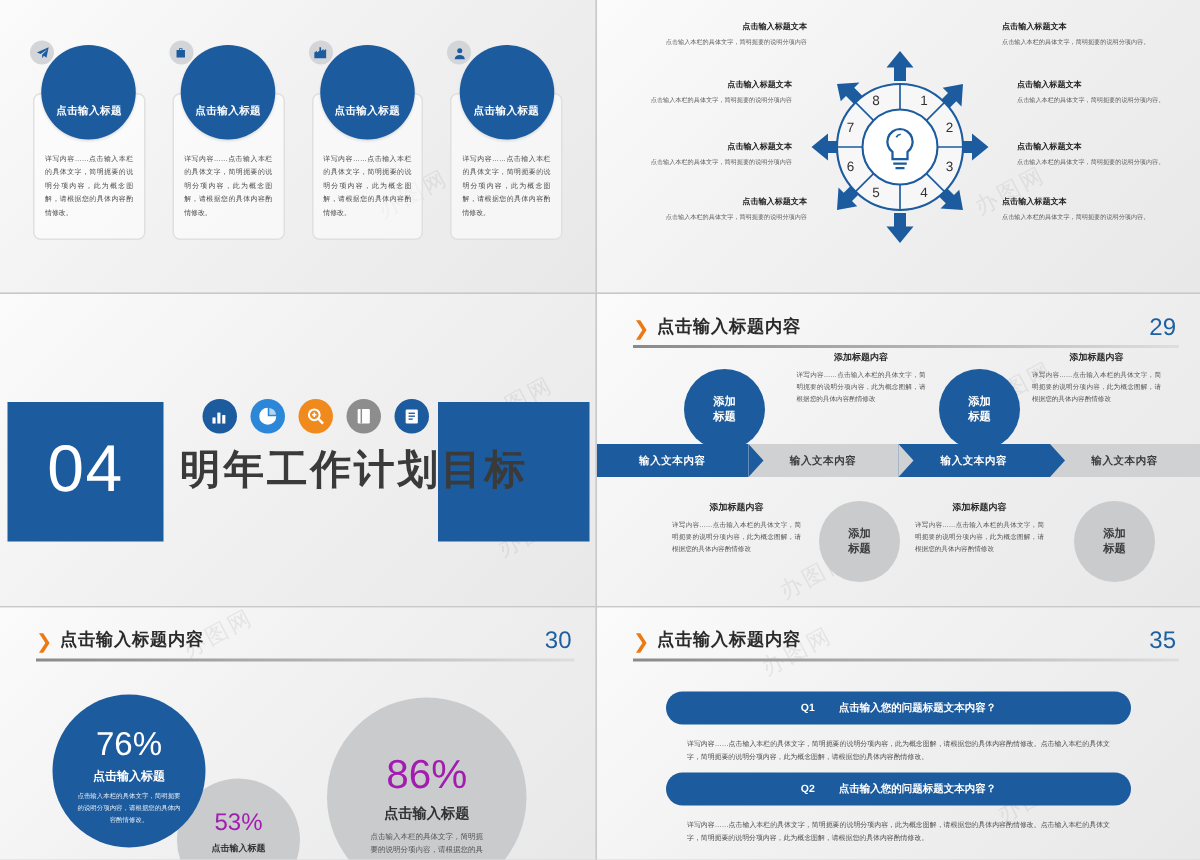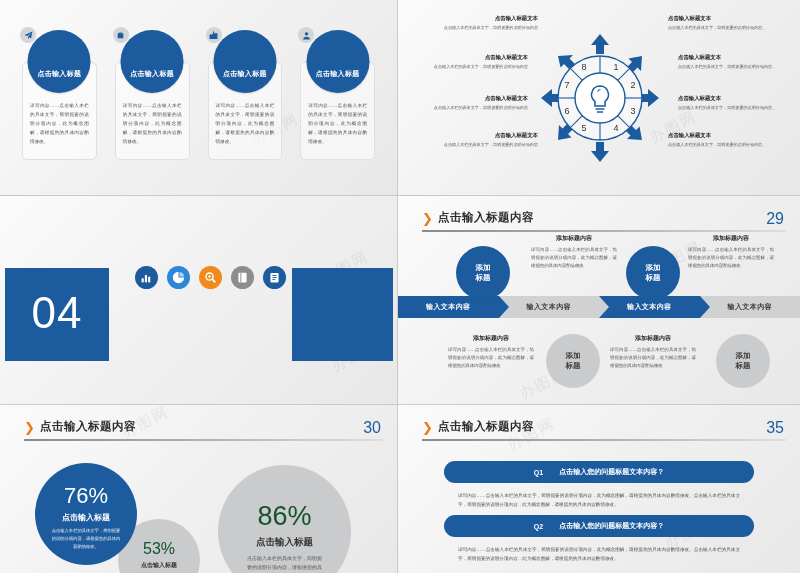--- a/index.html
+++ b/index.html
@@ -137,21 +137,21 @@
     display:flex; flex-direction:column; align-items:center;
     text-align:center;
   }
   .bub30 .pct { font-weight:300; font-family:"Liberation Sans",sans-serif; line-height:1; }
   .bub30 .h { font-weight:bold; }
   .bub30 .b { line-height:1.85; }
   .bub30.blue { background:#1b5b9e; }
   .bub30.blue .pct,.bub30.blue .h { color:#fff; }
   .bub30.blue .b { color:#e3ecf5; }
   .bub30.gray { background:#c9cbcd; }
-  .bub30.gray .pct { color:#14532d; }
+  .bub30.gray .pct { color:#a21caf; }
   .bub30.gray .h { color:#333; }
   .bub30.gray .b { color:#555; }
 
   
   .qbar {
     position:absolute; left:46px; right:46px; height:22px;
     background:#1b5b9e; border-radius:11px;
     display:flex; align-items:center; justify-content:center;
     color:#fff; font-size:7px; font-weight:bold;
   }
@@ -350,20 +350,21 @@
         <div class="dic" style="background:#1b5b9e">
           <svg viewBox="0 0 16 16">
               <rect x="3" y="2.5" width="10" height="11.5" rx="1"></rect>
               <rect x="5.4" y="5" width="5.2" height="1.1" fill="#1b5b9e"></rect>
               <rect x="5.4" y="7.4" width="5.2" height="1.1" fill="#1b5b9e"></rect>
               <rect x="5.4" y="9.8" width="3.4" height="1.1" fill="#1b5b9e"></rect>
             </svg>
         </div>
       </div>
 
+      <div class="divTitle" style="position:absolute; left:120px; top:99px;">明年工作计划目标</div>
     </div>
   </div>
 
   <div class="slide rcol">
     <div class="inner">
       <div class="wm" style="left:255px; top:52px;">办图网</div>
       <div class="wm" style="left:120px; top:178px;">办图网</div>
 
       <div class="shead">
         <span class="chev">❯</span>

